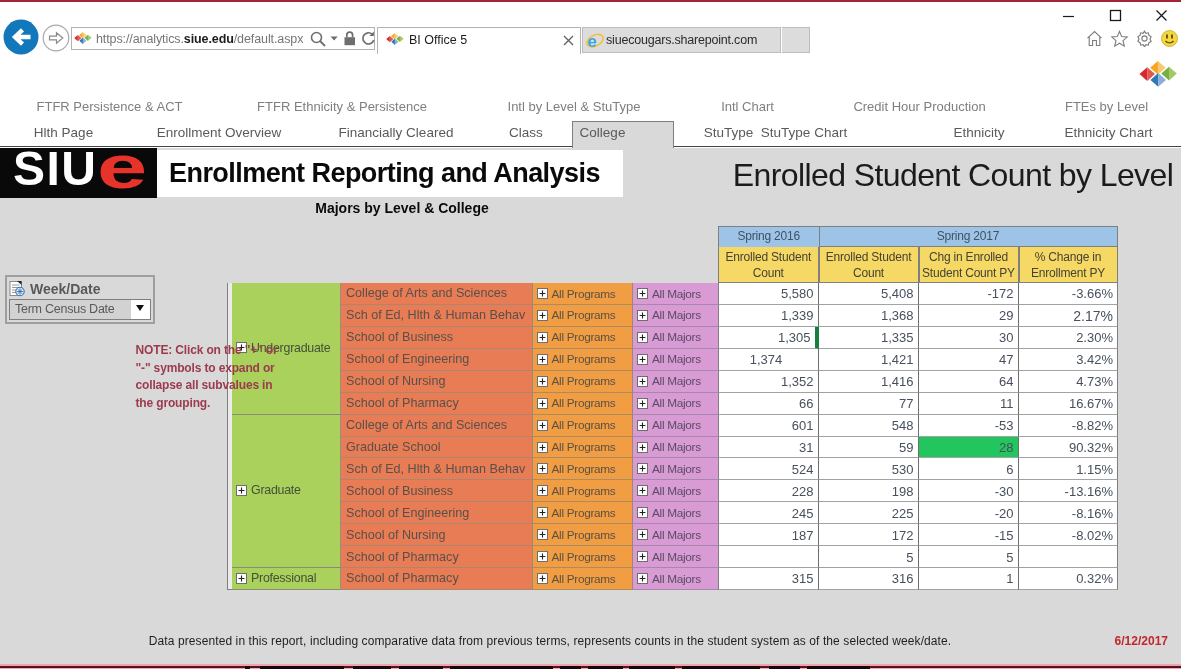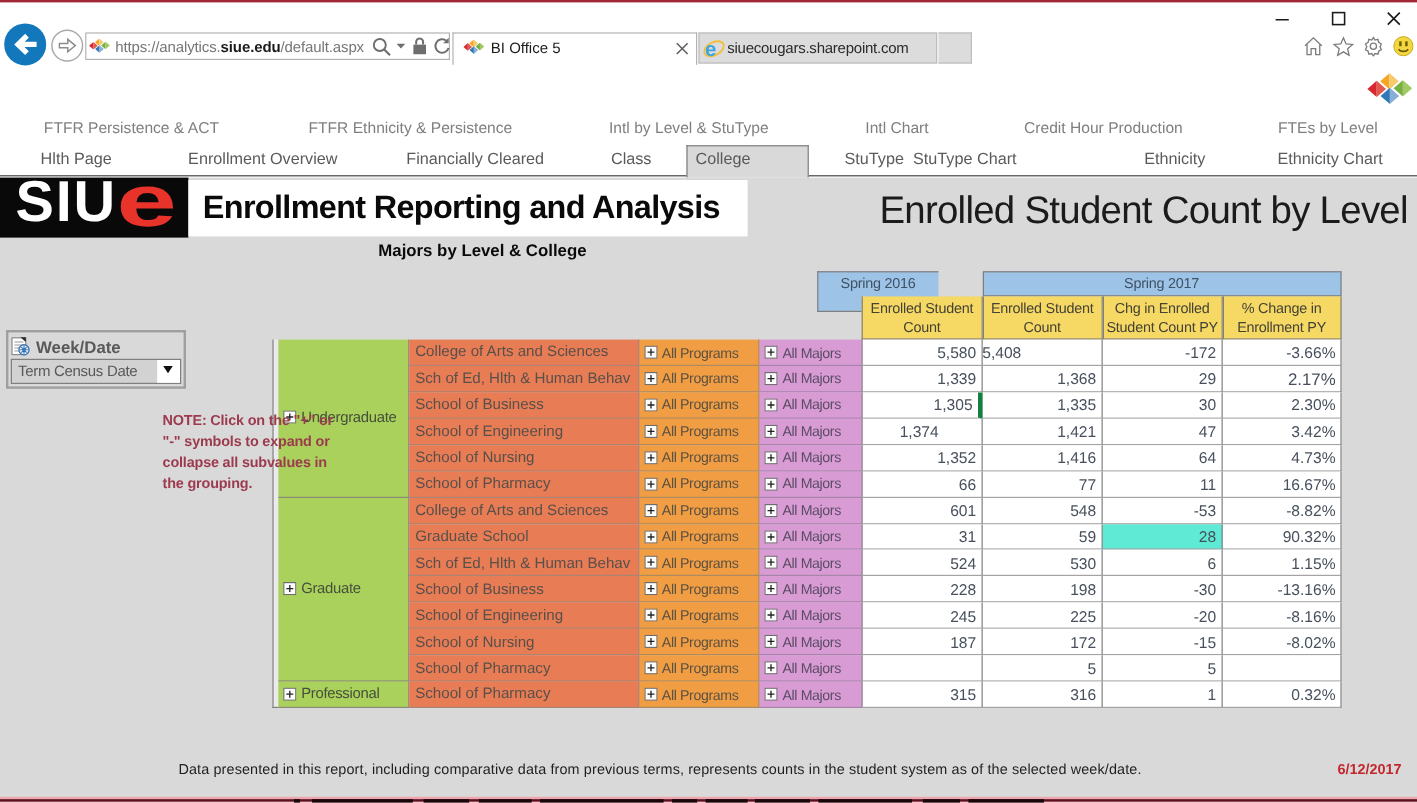--- a/index.html
+++ b/index.html
@@ -123,21 +123,21 @@
 <path d="M8 1 h4.5 v4 z" fill="#2b2b2b"></path>
 <circle cx="11" cy="11.5" r="4.2" fill="#e9f2fb" stroke="#3572b0" stroke-width="1.1"></circle>
 <path d="M11 8.2 v6.6 M7.8 11.5 h6.4 M8.8 9.2 l4.4 4.6 M8.8 13.8 l4.4-4.6" stroke="#3572b0" stroke-width="0.9"></path>
 </svg>
 <div class="abs" style="left:30px;top:280.5px;font-size:14px;font-weight:bold;color:#595959;">Week/Date</div>
 <div class="abs" style="left:9px;top:298.5px;width:142px;height:21.5px;background:#d2d2d2;border:1px solid #7f7f7f;box-sizing:border-box;"></div>
 <div class="abs" style="left:15px;top:302px;font-size:12.5px;letter-spacing:-0.25px;color:#595959;">Term Census Date</div>
 <div class="abs" style="left:131px;top:299.5px;width:19px;height:19.5px;background:#fff;"></div>
 <div class="abs" style="left:136px;top:305px;width:0;height:0;border-left:4.5px solid transparent;border-right:4.5px solid transparent;border-top:6px solid #111;"></div>
 <div class="abs" style="left:135.5px;top:342px;font-size:12px;letter-spacing:-0.15px;font-weight:bold;color:#9c3a4e;line-height:17.6px;z-index:30;white-space:nowrap;">NOTE: Click on the "+" or<br>"-" symbols to expand or<br>collapse all subvalues in<br>the grouping.</div>
-<div class="abs" style="left:681px;top:226.3px;width:100.5px;height:34px;background:#9dc3e6;border:1px solid #7f7f7f;border-right:none;box-sizing:border-box;text-align:center;font-size:12px;letter-spacing:-0.2px;color:#3f5266;line-height:19.5px;">Spring 2016</div>
+<div class="abs" style="left:718px;top:226.3px;width:100.5px;height:34px;background:#9dc3e6;border:1px solid #7f7f7f;border-right:none;box-sizing:border-box;text-align:center;font-size:12px;letter-spacing:-0.2px;color:#3f5266;line-height:19.5px;">Spring 2016</div>
 <div class="abs" style="left:818.5px;top:226.3px;width:299px;height:20.7px;background:#9dc3e6;border:1px solid #7f7f7f;box-sizing:border-box;text-align:center;font-size:12px;letter-spacing:-0.2px;color:#3f5266;line-height:19.5px;">Spring 2017</div>
 <div class="abs" style="left:718px;top:247.0px;width:100.5px;height:36.0px;background:#f6d964;border:1px solid #7f7f7f;border-top:none;box-sizing:border-box;text-align:center;font-size:12px;letter-spacing:-0.2px;color:#454236;line-height:16.2px;padding-top:2.2px;">Enrolled Student<br>Count</div>
 <div class="abs" style="left:818.5px;top:247.0px;width:100px;height:36.0px;background:#f6d964;border:1px solid #7f7f7f;border-top:none;box-sizing:border-box;text-align:center;font-size:12px;letter-spacing:-0.2px;color:#454236;line-height:16.2px;padding-top:2.2px;">Enrolled Student<br>Count</div>
 <div class="abs" style="left:918.5px;top:247.0px;width:100px;height:36.0px;background:#f6d964;border:1px solid #7f7f7f;border-top:none;box-sizing:border-box;text-align:center;font-size:12px;letter-spacing:-0.2px;color:#454236;line-height:16.2px;padding-top:2.2px;">Chg in Enrolled<br>Student Count PY</div>
 <div class="abs" style="left:1018.5px;top:247.0px;width:99px;height:36.0px;background:#f6d964;border:1px solid #7f7f7f;border-top:none;box-sizing:border-box;text-align:center;font-size:12px;letter-spacing:-0.2px;color:#454236;line-height:16.2px;padding-top:2.2px;">% Change in<br>Enrollment PY</div>
 <div class="abs" style="left:227px;top:283.0px;width:5px;height:307px;background:#ebebeb;border-left:1px solid #7f7f7f;border-bottom:1px solid #7f7f7f;box-sizing:border-box;"></div>
 <div class="abs" style="left:232px;top:283.00px;width:109px;height:131.58px;background:#a9d15c;border-bottom:1px solid #8a8a7a;border-right:1px solid #9a8f85;box-sizing:border-box;"></div>
 <div class="abs" style="left:236px;top:340.79px;font-size:12.4px;letter-spacing:-0.25px;color:#46503b;white-space:nowrap;z-index:5;"><svg class="pl" width="11" height="11" viewBox="0 0 11 11">
         <rect x="0.5" y="0.5" width="10" height="10" fill="#fdfdfd" stroke="#6e6e6e"></rect>
         <path d="M5.5 2.6 V8.4 M2.6 5.5 H8.4" stroke="#222" stroke-width="1.1"></path>
@@ -156,21 +156,21 @@
       <div class="cell" style="width:191.5px;background:#e87c55;border-right:1px solid #a08674;border-bottom:1px solid #ab8472;font-size:12.6px;color:#59504a;padding:3.4px 0 0 5px;">College of Arts and Sciences</div>
       <div class="cell" style="width:100.5px;background:#f09d43;border-right:1px solid #a08674;border-bottom:1px solid #ad8b60;font-size:11.8px;letter-spacing:-0.3px;color:#5c5142;padding:3.5px 0 0 4px;"><svg class="pl" width="11" height="11" viewBox="0 0 11 11">
           <rect x="0.5" y="0.5" width="10" height="10" fill="#fdfdfd" stroke="#6e6e6e"></rect>
           <path d="M5.5 2.6 V8.4 M2.6 5.5 H8.4" stroke="#222" stroke-width="1.1"></path>
         </svg>All Programs</div>
       <div class="cell" style="width:85.5px;background:#d89bd4;border-right:1px solid #7f7f7f;border-bottom:1px solid #a886ac;font-size:11.8px;letter-spacing:-0.3px;color:#5a4c64;padding:3.5px 0 0 4px;"><svg class="pl" width="11" height="11" viewBox="0 0 11 11">
           <rect x="0.5" y="0.5" width="10" height="10" fill="#fdfdfd" stroke="#6e6e6e"></rect>
           <path d="M5.5 2.6 V8.4 M2.6 5.5 H8.4" stroke="#222" stroke-width="1.1"></path>
         </svg>All Majors</div>
       <div class="cell" style="width:100px;background:#fff;border-right:1px solid #6e6e6e;border-bottom:1px solid #a3a3a3;font-size:13px;color:#47505c;text-align:right;padding:3.4px 4px 0 0;">5,580</div>
-      <div class="cell" style="width:100px;background:#fff;border-right:1px solid #6e6e6e;border-bottom:1px solid #a3a3a3;font-size:13px;color:#47505c;text-align:left;padding:3.4px 4px 0 0;">5,408</div>
+      <div class="cell" style="width:100px;background:#fff;border-right:1px solid #6e6e6e;border-bottom:1px solid #a3a3a3;font-size:13px;color:#47505c;text-align:right;padding:3.4px 4px 0 0;">5,408</div>
       <div class="cell" style="width:100px;background:#fff;border-right:1px solid #6e6e6e;border-bottom:1px solid #a3a3a3;font-size:13px;color:#47505c;text-align:right;padding:3.4px 4px 0 0;">-172</div>
       <div class="cell" style="width:99.5px;background:#fff;border-right:1px solid #7f7f7f;border-bottom:1px solid #a3a3a3;font-size:13px;color:#47505c;text-align:right;padding:3.4px 4px 0 0;">-3.66%</div>
     </div>
 <div class="row" style="top:304.93px;height:21.93px;">
       <div class="cell" style="width:191.5px;background:#e87c55;border-right:1px solid #a08674;border-bottom:1px solid #ab8472;font-size:12.6px;color:#59504a;padding:3.4px 0 0 5px;">Sch of Ed, Hlth &amp; Human Behav</div>
       <div class="cell" style="width:100.5px;background:#f09d43;border-right:1px solid #a08674;border-bottom:1px solid #ad8b60;font-size:11.8px;letter-spacing:-0.3px;color:#5c5142;padding:3.5px 0 0 4px;"><svg class="pl" width="11" height="11" viewBox="0 0 11 11">
           <rect x="0.5" y="0.5" width="10" height="10" fill="#fdfdfd" stroke="#6e6e6e"></rect>
           <path d="M5.5 2.6 V8.4 M2.6 5.5 H8.4" stroke="#222" stroke-width="1.1"></path>
         </svg>All Programs</div>
       <div class="cell" style="width:85.5px;background:#d89bd4;border-right:1px solid #7f7f7f;border-bottom:1px solid #a886ac;font-size:11.8px;letter-spacing:-0.3px;color:#5a4c64;padding:3.5px 0 0 4px;"><svg class="pl" width="11" height="11" viewBox="0 0 11 11">
@@ -262,21 +262,21 @@
       <div class="cell" style="width:100.5px;background:#f09d43;border-right:1px solid #a08674;border-bottom:1px solid #ad8b60;font-size:11.8px;letter-spacing:-0.3px;color:#5c5142;padding:3.5px 0 0 4px;"><svg class="pl" width="11" height="11" viewBox="0 0 11 11">
           <rect x="0.5" y="0.5" width="10" height="10" fill="#fdfdfd" stroke="#6e6e6e"></rect>
           <path d="M5.5 2.6 V8.4 M2.6 5.5 H8.4" stroke="#222" stroke-width="1.1"></path>
         </svg>All Programs</div>
       <div class="cell" style="width:85.5px;background:#d89bd4;border-right:1px solid #7f7f7f;border-bottom:1px solid #a886ac;font-size:11.8px;letter-spacing:-0.3px;color:#5a4c64;padding:3.5px 0 0 4px;"><svg class="pl" width="11" height="11" viewBox="0 0 11 11">
           <rect x="0.5" y="0.5" width="10" height="10" fill="#fdfdfd" stroke="#6e6e6e"></rect>
           <path d="M5.5 2.6 V8.4 M2.6 5.5 H8.4" stroke="#222" stroke-width="1.1"></path>
         </svg>All Majors</div>
       <div class="cell" style="width:100px;background:#fff;border-right:1px solid #6e6e6e;border-bottom:1px solid #a3a3a3;font-size:13px;color:#47505c;text-align:right;padding:3.4px 4px 0 0;">31</div>
       <div class="cell" style="width:100px;background:#fff;border-right:1px solid #6e6e6e;border-bottom:1px solid #a3a3a3;font-size:13px;color:#47505c;text-align:right;padding:3.4px 4px 0 0;">59</div>
-      <div class="cell" style="width:100px;background:#5eead4;border-right:1px solid #6e6e6e;border-bottom:1px solid #a3a3a3;font-size:13px;color:#47505c;text-align:right;padding:3.4px 4px 0 0;">28</div>
+      <div class="cell" style="width:100px;background:#22c55e;border-right:1px solid #6e6e6e;border-bottom:1px solid #a3a3a3;font-size:13px;color:#47505c;text-align:right;padding:3.4px 4px 0 0;">28</div>
       <div class="cell" style="width:99.5px;background:#fff;border-right:1px solid #7f7f7f;border-bottom:1px solid #a3a3a3;font-size:13px;color:#47505c;text-align:right;padding:3.4px 4px 0 0;">90.32%</div>
     </div>
 <div class="row" style="top:458.44px;height:21.93px;">
       <div class="cell" style="width:191.5px;background:#e87c55;border-right:1px solid #a08674;border-bottom:1px solid #ab8472;font-size:12.6px;color:#59504a;padding:3.4px 0 0 5px;">Sch of Ed, Hlth &amp; Human Behav</div>
       <div class="cell" style="width:100.5px;background:#f09d43;border-right:1px solid #a08674;border-bottom:1px solid #ad8b60;font-size:11.8px;letter-spacing:-0.3px;color:#5c5142;padding:3.5px 0 0 4px;"><svg class="pl" width="11" height="11" viewBox="0 0 11 11">
           <rect x="0.5" y="0.5" width="10" height="10" fill="#fdfdfd" stroke="#6e6e6e"></rect>
           <path d="M5.5 2.6 V8.4 M2.6 5.5 H8.4" stroke="#222" stroke-width="1.1"></path>
         </svg>All Programs</div>
       <div class="cell" style="width:85.5px;background:#d89bd4;border-right:1px solid #7f7f7f;border-bottom:1px solid #a886ac;font-size:11.8px;letter-spacing:-0.3px;color:#5a4c64;padding:3.5px 0 0 4px;"><svg class="pl" width="11" height="11" viewBox="0 0 11 11">
           <rect x="0.5" y="0.5" width="10" height="10" fill="#fdfdfd" stroke="#6e6e6e"></rect>

